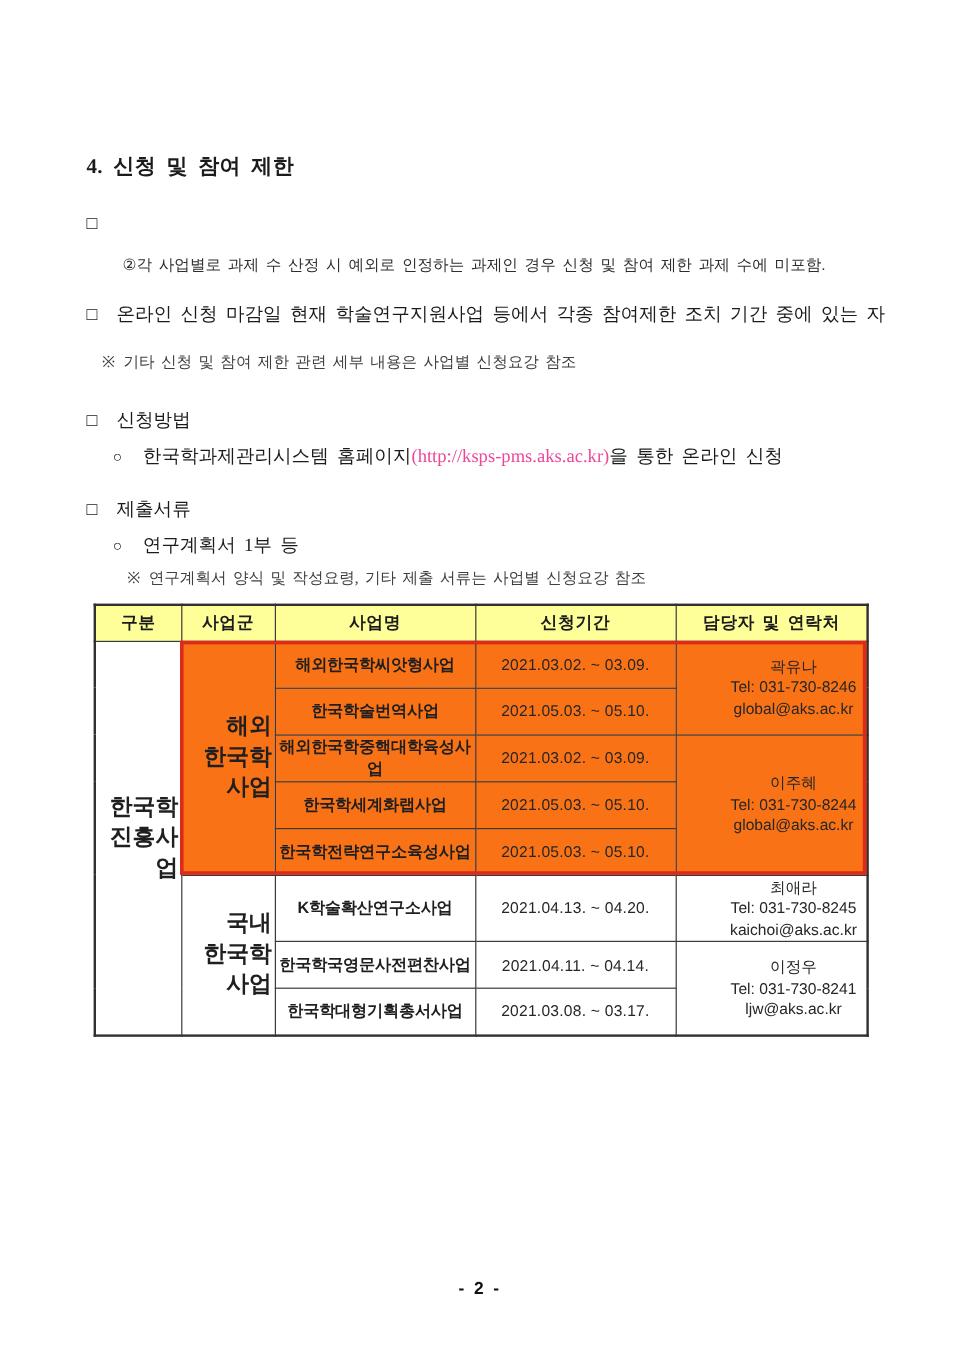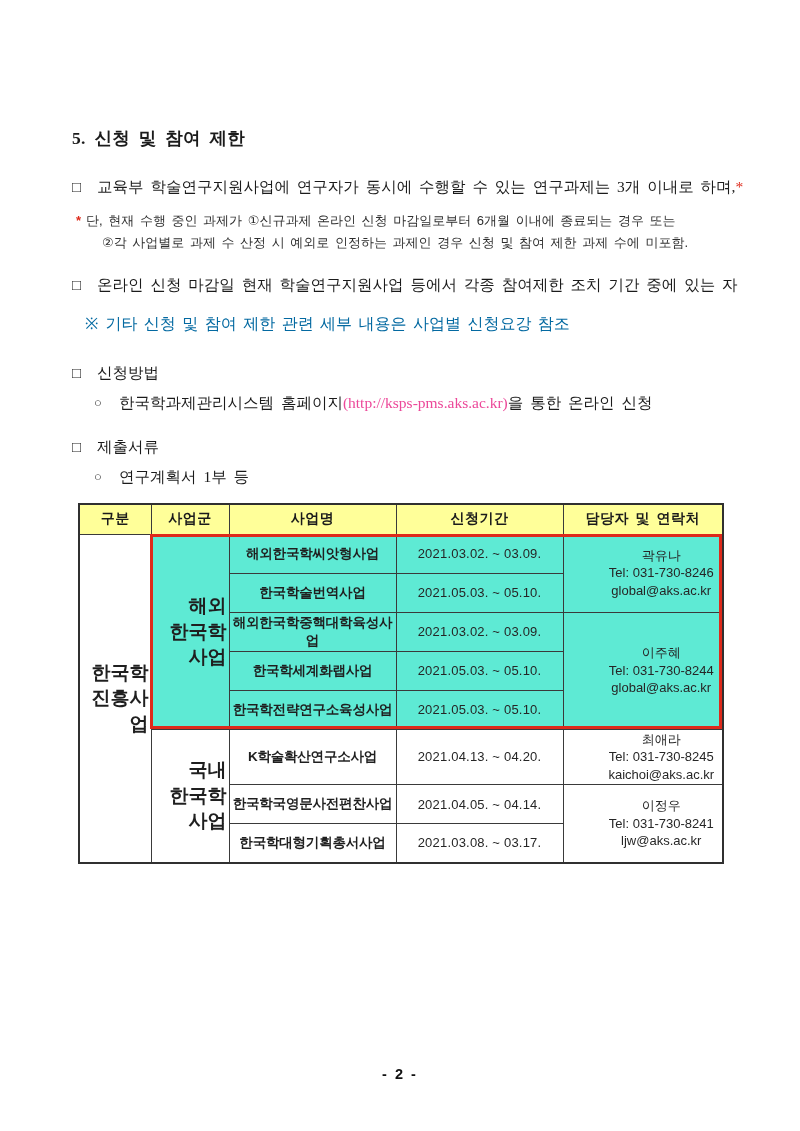--- a/index.html
+++ b/index.html
@@ -35,22 +35,22 @@
     margin-top:8px; padding-left:4px;
     font-family:"Liberation Sans","DejaVu Sans",sans-serif;
     font-size:13px; line-height:22px; color:#2e2e2e;
     word-spacing:2px;
   }
   .footnote .fline1 { white-space:nowrap; }
   .footnote .fline2 { padding-left:26px; white-space:nowrap; }
   .footnote .fmark { color:#de2a1b; margin-right:5px; font-weight:700; }
 
   .refnote {
-    font-family:Liberation Sans, sans-serif;
-    font-size:16px; line-height:20px; color:#0369a1;
+    font-family:Liberation Serif, serif;
+    font-size:13px; line-height:20px; color:#404040;
     word-spacing:2px; white-space:nowrap;
   }
   .refnote .marker { margin-right:7px; }
   .note1 { margin-top:14px; padding-left:13px; }
   .note2 { margin-top:2px; padding-left:34px; }
 
   .sub-label { margin-top:24px; }
   .sub-label-docs { margin-top:14px; }
   .sub-item { padding-left:22px; }
   .sub-item .marker { font-size:13px; }
@@ -61,49 +61,47 @@
   table { border-collapse:collapse; table-layout:fixed; width:644px; border:2px solid #303030; }
   th, td { border:1px solid #3a3a3a; text-align:center; vertical-align:middle; padding:1px 2px; }
   thead tr { height:30px; }
   tbody tr { height:39px; }
   th { background:#ffff99; font-size:14px; font-weight:700; letter-spacing:0.5px; word-spacing:2px; }
   td { font-size:13px; color:#1f1f1f; }
   .cat-cell, .group-cell { font-weight:700; font-size:19px; line-height:1.35;text-align:right; }
   .name-cell { font-weight:700; font-size:13.5px; letter-spacing:-0.2px; }
   .date-cell { font-size:13px; letter-spacing:0.2px; color:#262626; }
   .contact-cell { font-size:13px; line-height:1.35; color:#262626;padding-left:39px; }
-  .hl { background:#5eead4;margin-top:20px; }
+  .hl { background:#f97316;margin-top:20px; }
   .red-box {
     position:absolute; left:72px; top:31px; width:572px; height:195px;
     border:3px solid #de2a1b; pointer-events:none;
   }
 
   .page-num {
     position:absolute; left:0; right:0; top:1066px; text-align:center;
     font-family:"Liberation Sans","DejaVu Sans",sans-serif;
     font-size:14.5px; font-weight:700; letter-spacing:2px; color:#111;
   }
 </style>
 </head>
 <body>
 
 <div class="page">
   <div class="content">
 
-    <div class="sec-title sec2-title">5. 신청 및 참여 제한</div>
+    <div class="sec-title sec2-title">4. 신청 및 참여 제한</div>
 
     <div class="bullet b1">
       <span class="marker">□</span>
       <div class="btext">
-        <div><span>교육부 학술연구지원사업에 연구자가 동시에 수행할 수 있는 연구과제는 3개 이내로 하며,</span><span class="red">*</span></div>
       </div>
     </div>
 
     <div class="footnote">
-      <div class="fline1"><span class="fmark">*</span><span>단, 현재 수행 중인 과제가 ①신규과제 온라인 신청 마감일로부터 6개월 이내에 종료되는 경우 또는</span></div>
       <div class="fline2">②각 사업별로 과제 수 산정 시 예외로 인정하는 과제인 경우 신청 및 참여 제한 과제 수에 미포함.</div>
     </div>
 
     <div class="bullet b2">
       <span class="marker">□</span>
       <div class="btext">
         <div>온라인 신청 마감일 현재 학술연구지원사업 등에서 각종 참여제한 조치 기간 중에 있는 자</div>
       </div>
     </div>
 
@@ -129,20 +127,23 @@
       <span class="marker">□</span>
       <div class="btext">
           <div>제출서류</div>
         </div>
     </div>
     <div class="bullet sub-item">
       <span class="marker">○</span>
       <div class="btext">
           <div>연구계획서 1부 등</div>
         </div>
+    </div>
+    <div class="refnote note2">
+      <span class="marker">※</span><span>연구계획서 양식 및 작성요령, 기타 제출 서류는 사업별 신청요강 참조</span>
     </div>
 
 
     <div class="table-wrap">
       <table>
         <colgroup>
           <col style="width:72px">
             <col style="width:78px">
             <col style="width:167px">
             <col style="width:167px">
@@ -204,21 +205,21 @@
             <td class="name-cell">K학술확산연구소사업</td>
             <td class="date-cell">2021.04.13. ~ 04.20.</td>
             <td class="contact-cell">
               <div>최애라</div>
               <div>Tel: 031-730-8245</div>
               <div>kaichoi@aks.ac.kr</div>
             </td>
           </tr>
           <tr>
             <td class="name-cell">한국학국영문사전편찬사업</td>
-            <td class="date-cell">2021.04.05. ~ 04.14.</td>
+            <td class="date-cell">2021.04.11. ~ 04.14.</td>
             <td class="contact-cell" rowspan="2">
               <div>이정우</div>
               <div>Tel: 031-730-8241</div>
               <div>ljw@aks.ac.kr</div>
             </td>
           </tr>
           <tr>
             <td class="name-cell">한국학대형기획총서사업</td>
             <td class="date-cell">2021.03.08. ~ 03.17.</td>
           </tr>

